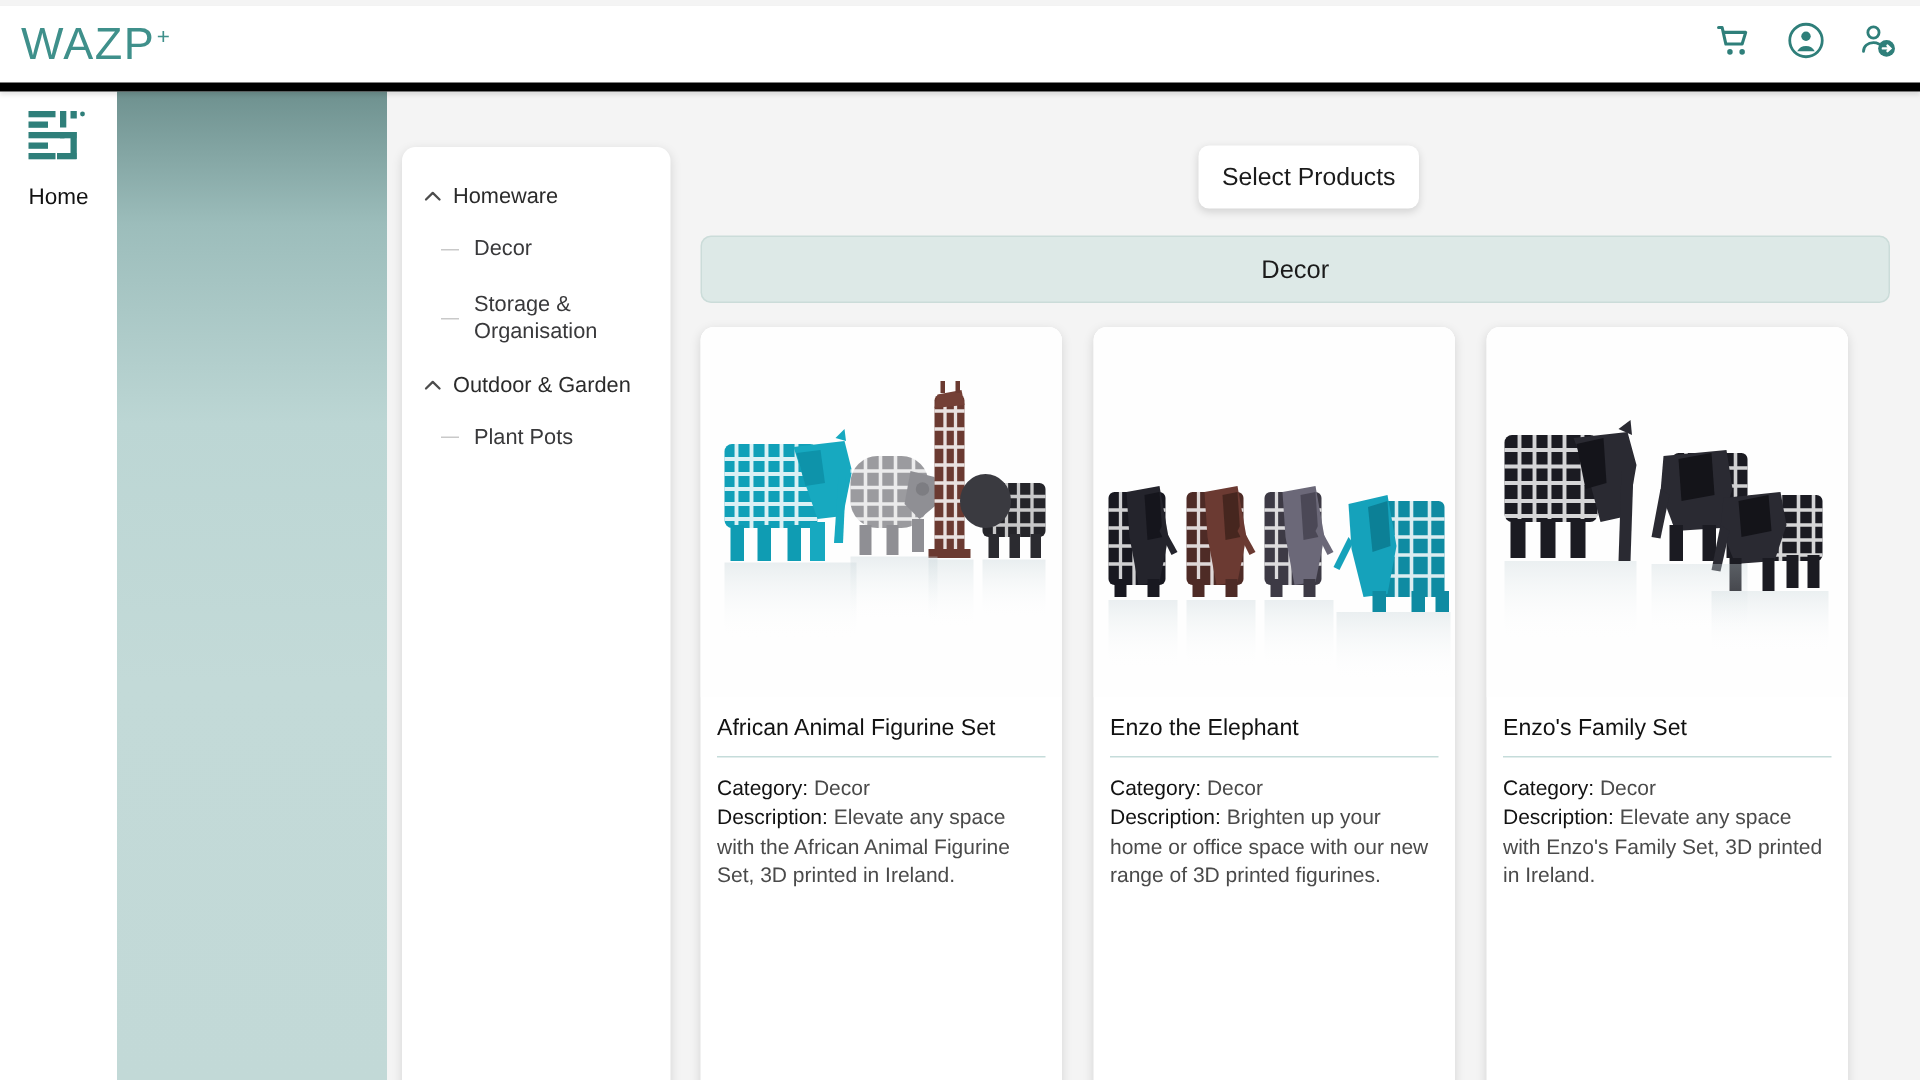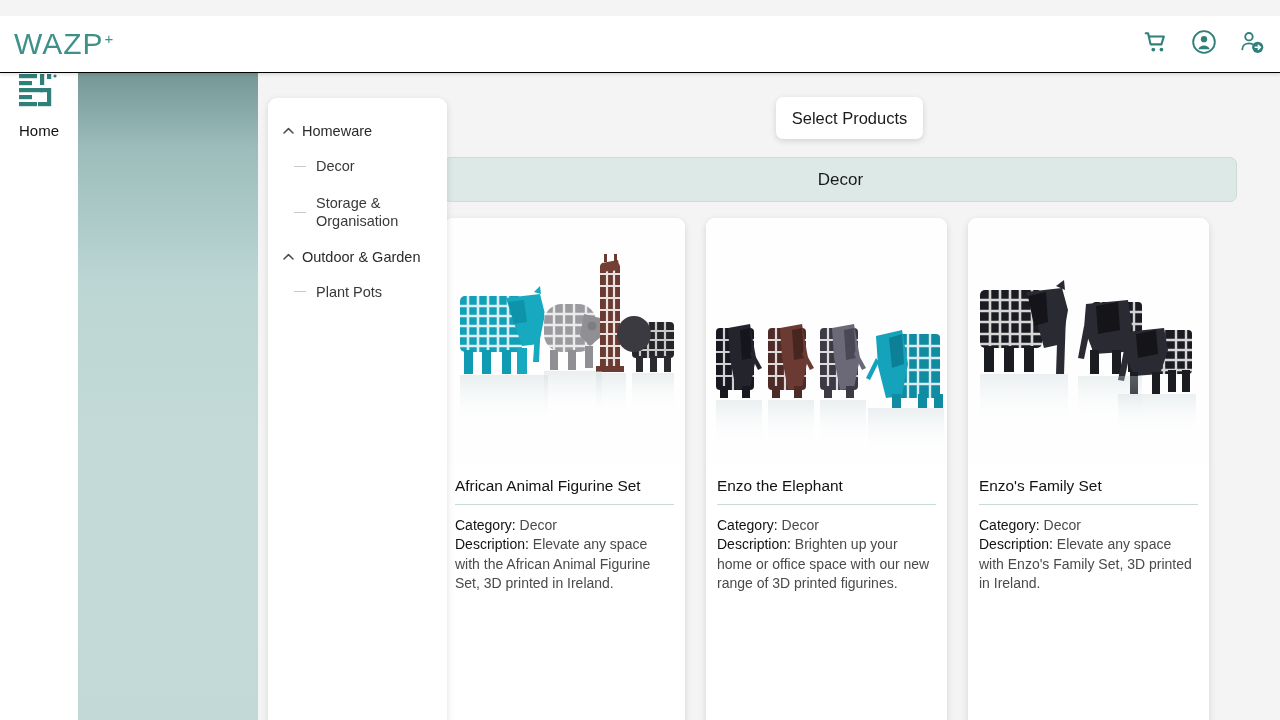--- a/index.html
+++ b/index.html
@@ -5,24 +5,24 @@
   * { box-sizing: border-box; margin: 0; padding: 0; }
   html, body {
     width: 1280px; height: 720px;
     font-family: "Liberation Sans", sans-serif;
     background: #f4f4f4;
     overflow: hidden;
   }
 
   
   .topbar {
-    position: absolute; top: 16px; left: 0;
+    position: absolute; top: 4px; left: 0;
     width: 1280px; height: 57px;
     background: #ffffff;
-    border-bottom: 1px solid #000000;
+    border-bottom: 6px solid #000000;
     box-shadow: 0 2px 3px rgba(0,0,0,.10);
     display: flex; align-items: center;
     z-index: 40;
   }
   .brand {
     margin-left: 14px;
     font-size: 30px; font-weight: 400; letter-spacing: 1px;
     color: #3f908b;
     font-family: "Liberation Sans", sans-serif;
     display: flex; align-items: flex-start; line-height: 1;
@@ -81,21 +81,21 @@
     display: flex; align-items: center; gap: 10px;
     padding: 9px 14px 9px 26px; cursor: pointer;
   }
   .cat-sub .dash {
     width: 12px; height: 1px; background: #c9c9c9; flex: 0 0 12px;
   }
   .cat-sub-label { font-size: 14.5px; color: #39393b; line-height: 1.28; }
 
   
   .main {
-    position: absolute; top: 57px; left: 424px;
+    position: absolute; top: 57px; left: 447px;
     width: 833px; height: 663px;
     z-index: 5;
   }
   .select-products {
     position: absolute; top: 40px; left: 352px;
     width: 147px; height: 42px;
     background: #fff; border-radius: 7px;
     box-shadow: 0 2px 6px rgba(0,0,0,.14);
     display: flex; align-items: center; justify-content: center;
     font-size: 16.5px; color: #1b1b1b; cursor: pointer;

